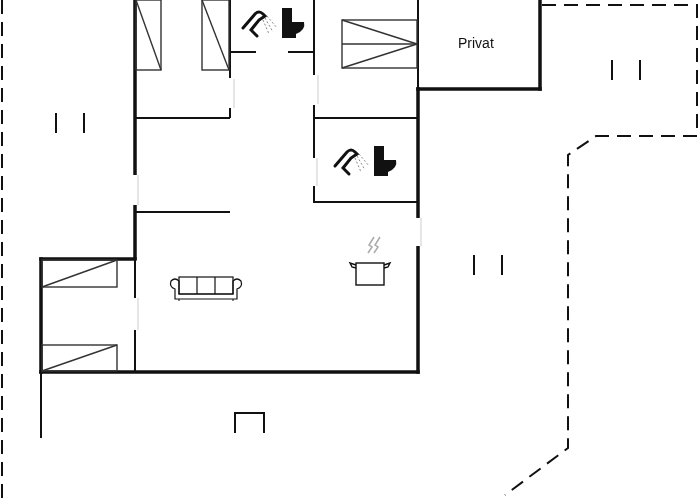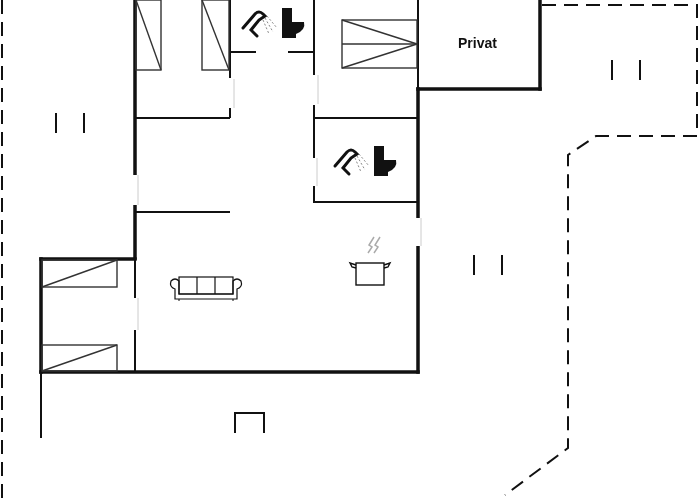--- a/index.html
+++ b/index.html
@@ -126,13 +126,13 @@
   <g transform="translate(169,275)">
     <rect x="10" y="2" width="54" height="17" fill="#fff" stroke="#111" stroke-width="1.2"></rect>
     <line x1="28" y1="2" x2="28" y2="19" stroke="#111" stroke-width="1.2"></line>
     <line x1="46" y1="2" x2="46" y2="19" stroke="#111" stroke-width="1.2"></line>
     <path d="M6,24 L6,14 Q0,12 2,6 Q6,2 10,6 L10,19 L64,19 L64,6 Q68,2 72,6 Q74,12 68,14 L68,24 Z" fill="none" stroke="#111" stroke-width="1.2"></path>
     <line x1="10" y1="24" x2="10" y2="26" stroke="#111"></line>
     <line x1="64" y1="24" x2="64" y2="26" stroke="#111"></line>
   </g>
 </svg>
 
-<div class="label" style="left:458px; top:35px;font-weight:bold;">Privat</div>
+<div class="label" style="left:458px; top:35px;">Privat</div>
 
 </body></html>

